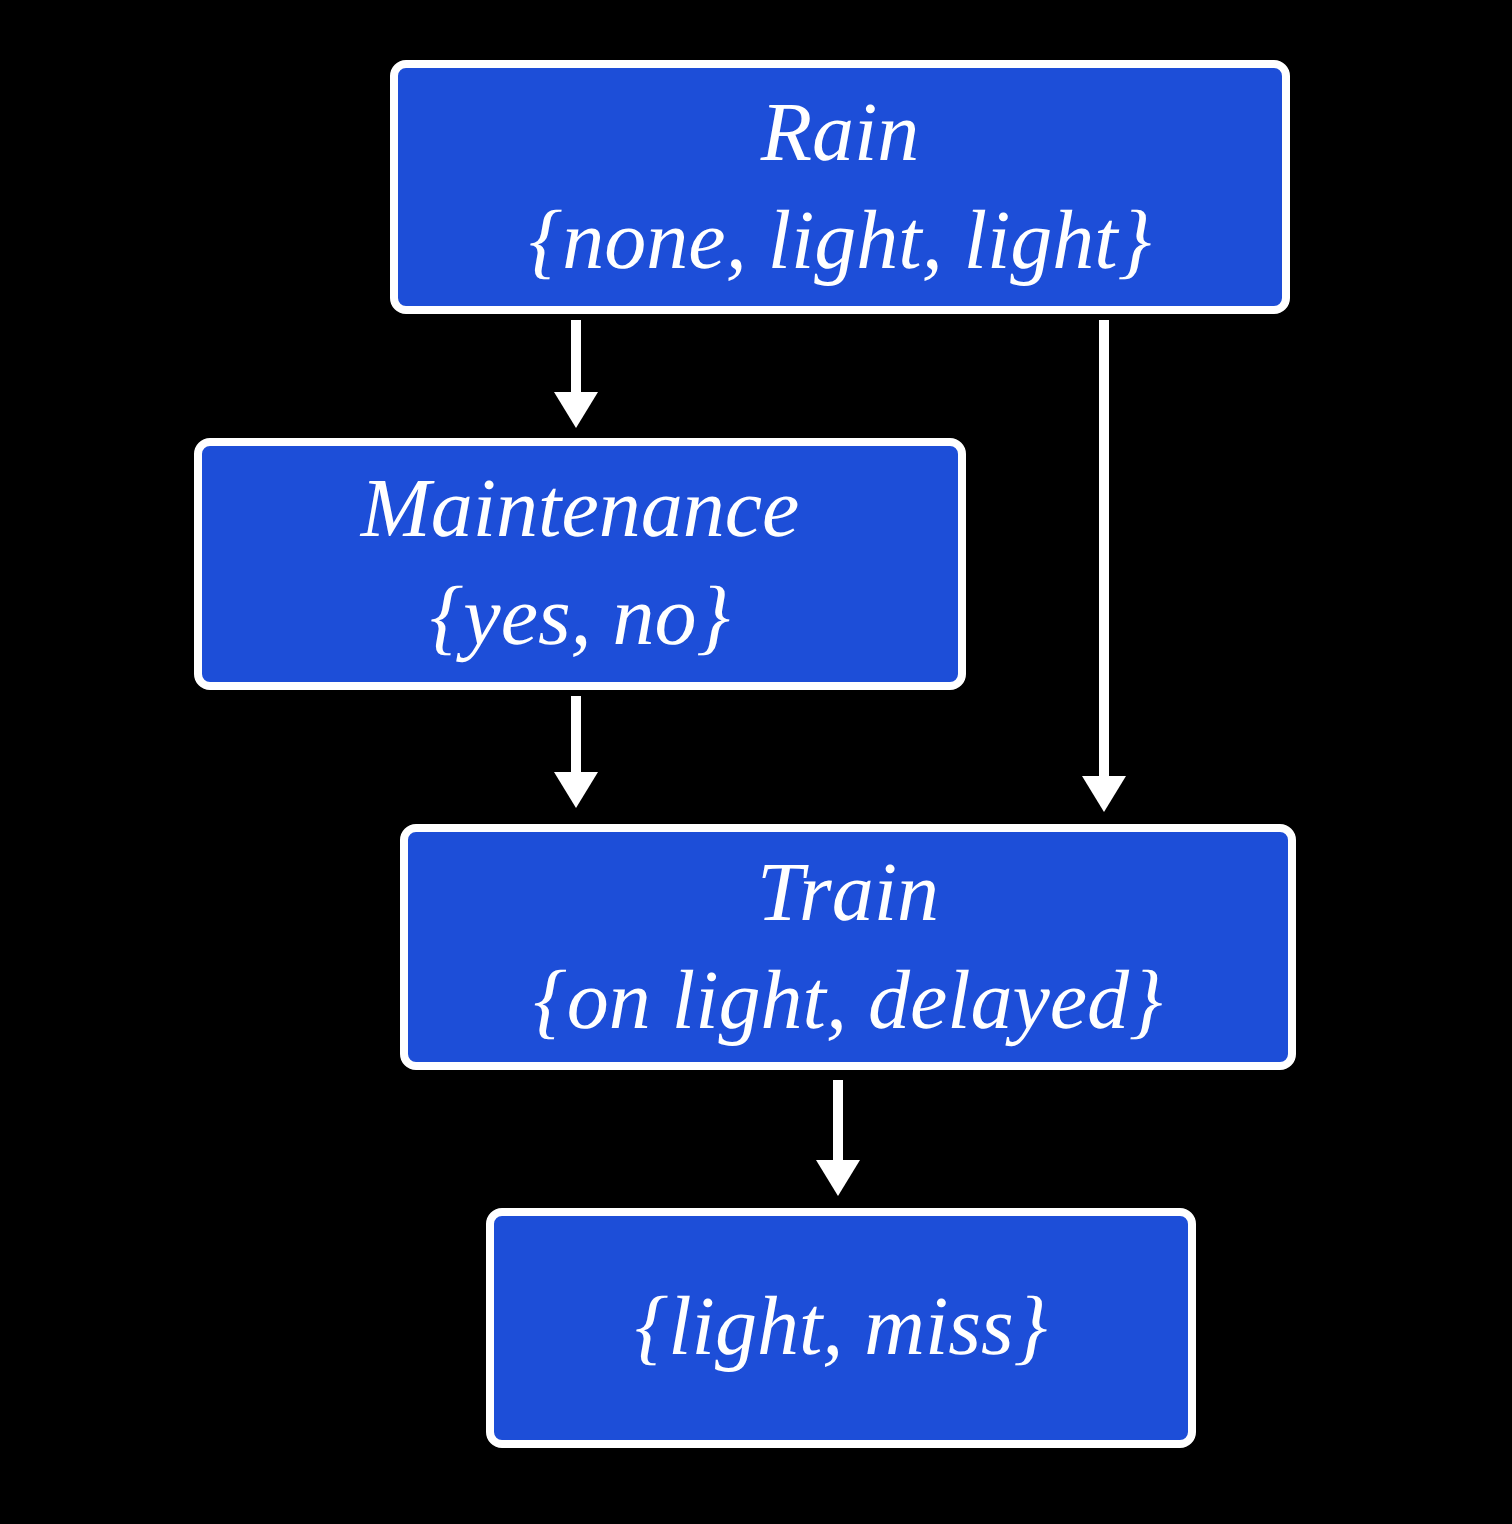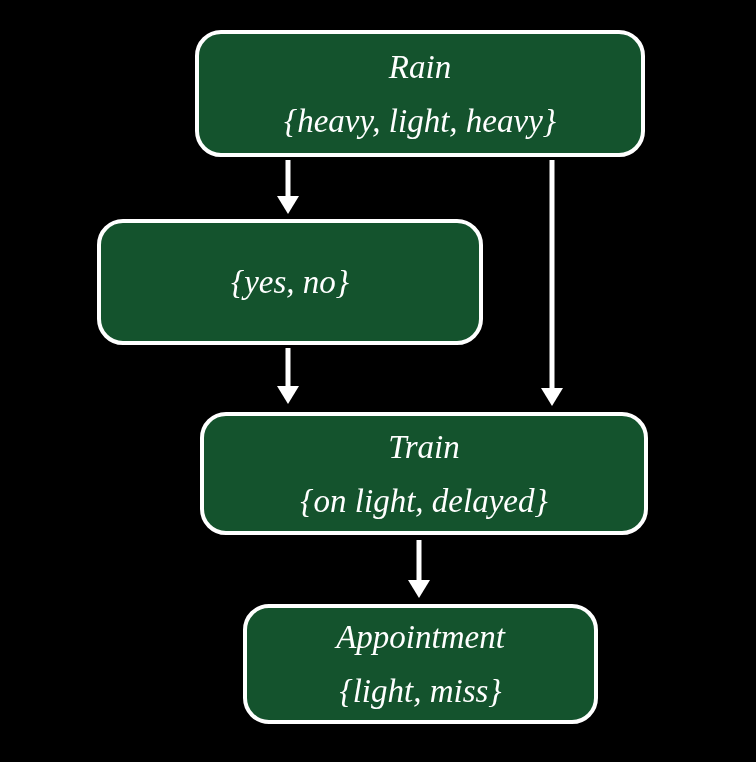--- a/index.html
+++ b/index.html
@@ -28,30 +28,30 @@
     stroke-width: 5;
   }
   .head {
     fill: #ffffff;
     stroke: none;
   }
   .node {
     position: absolute;
     box-sizing: border-box;
     border: 4px solid #ffffff;
-    border-radius: 26px;
-    background: #14532d;
+    border-radius: 8px;
+    background: #1d4ed8;
     display: flex;
     flex-direction: column;
     align-items: center;
     justify-content: center;
     text-align: center;
     color: #ffffff;
     font-style: italic;
-    font-size: 33px;
+    font-size: 42px;
     line-height: 54px;
   }
   .node-rain        { left: 195px; top:  30px; width: 450px; height: 127px; }
   .node-maintenance { left:  97px; top: 219px; width: 386px; height: 126px; }
   .node-train       { left: 200px; top: 412px; width: 448px; height: 123px; }
   .node-appointment { left: 243px; top: 604px; width: 355px; height: 120px; }
   .node-label, .node-domain {
     white-space: nowrap;
   }
 </style>
@@ -74,30 +74,30 @@
       <polygon class="head" points="277,386 299,386 288,404"></polygon>
     </g>
     <g>
       <line class="stem" x1="419" y1="540" x2="419" y2="582"></line>
       <polygon class="head" points="408,580 430,580 419,598"></polygon>
     </g>
   </svg>
 
   <div class="node node-rain">
     <div class="node-label">Rain</div>
-    <div class="node-domain">{heavy, light, heavy}</div>
+    <div class="node-domain">{none, light, light}</div>
   </div>
 
   <div class="node node-maintenance">
+    <div class="node-label">Maintenance</div>
     <div class="node-domain">{yes, no}</div>
   </div>
 
   <div class="node node-train">
     <div class="node-label">Train</div>
     <div class="node-domain">{on light, delayed}</div>
   </div>
 
   <div class="node node-appointment">
-    <div class="node-label">Appointment</div>
     <div class="node-domain">{light, miss}</div>
   </div>
 
 </div>
 
 </body></html>

